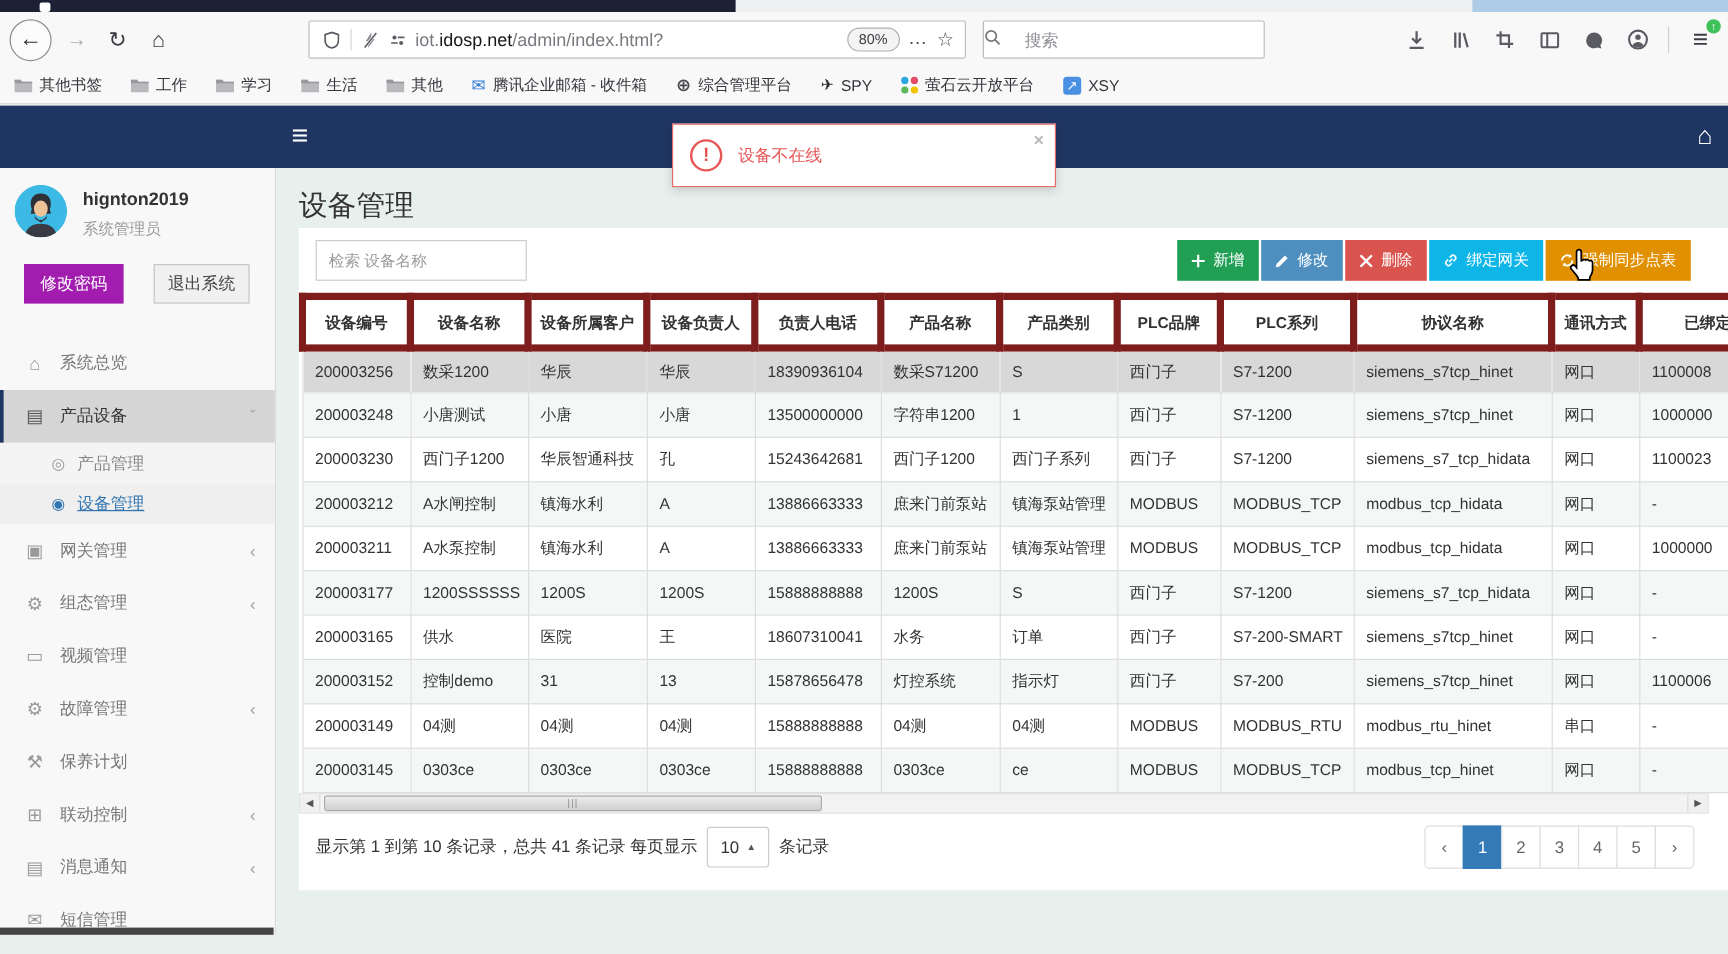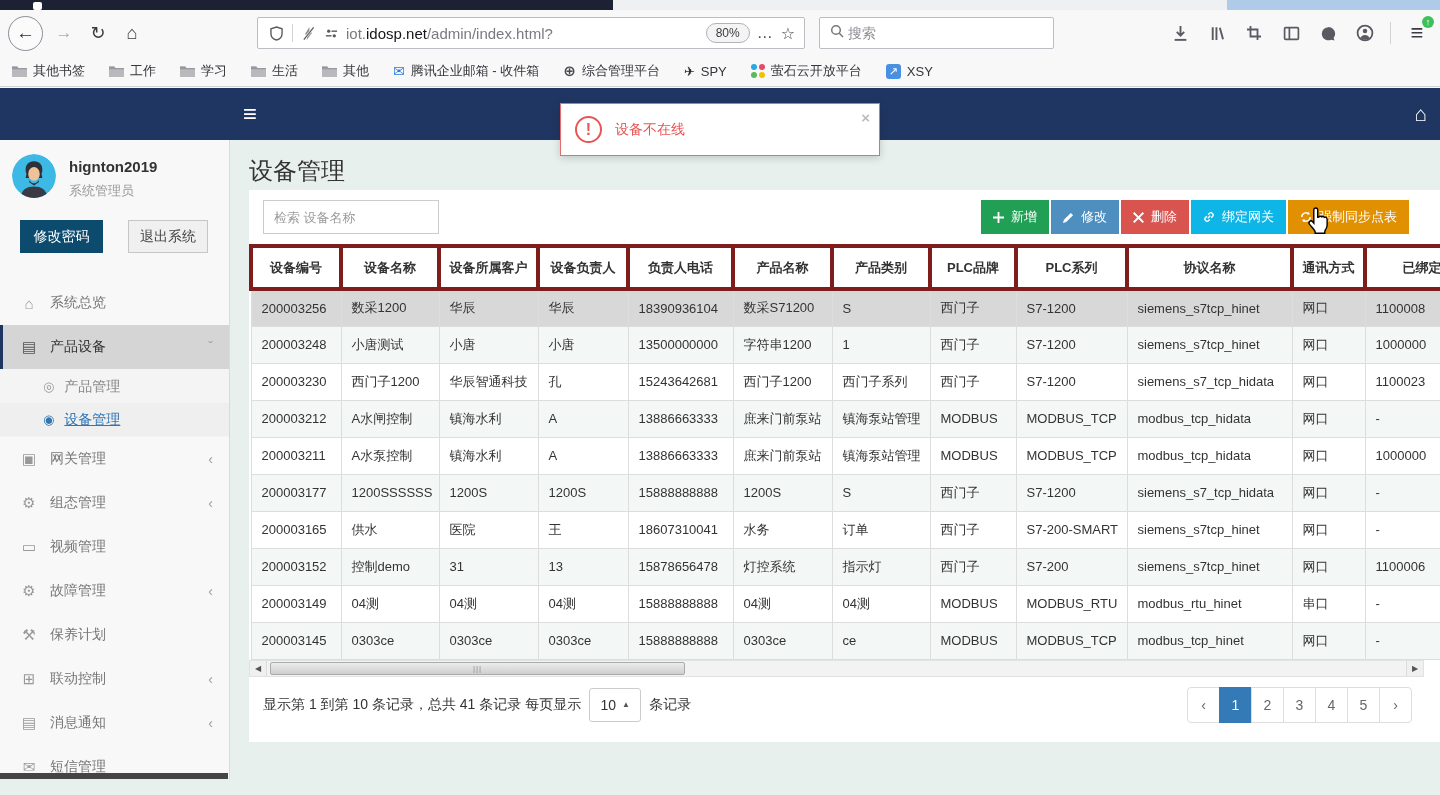--- a/index.html
+++ b/index.html
@@ -27,21 +27,21 @@
   .urlbar { margin-left:110px; width:548px; height:32px; background:#fff; border:1px solid #bcbcc3; border-radius:2px;
     display:flex; align-items:center; padding:0 9px; gap:7px; }
   .u-divider { width:1px; height:18px; background:#d4d4d8; }
   .urltext { font-size:15px; white-space:nowrap; overflow:hidden; flex:1; }
   .urltext .dim { color:#7a7a80; }
   .urltext .dom { color:#15151a; }
   .zoom-pill { border:1px solid #b1b1b8; border-radius:10px; padding:2px 9px; font-size:12px; color:#3a3a40; background:#f4f4f5; }
   .u-dots { font-size:16px; color:#4a4a52; letter-spacing:1px; }
   .u-star { font-size:16px; color:#4a4a52; }
   .searchbar { margin-left:14px; width:235px; height:32px; background:#fff; border:1px solid #bcbcc3; border-radius:2px;
-    display:flex; align-items:center; gap:4px; padding:0 10px; }
+    display:flex; align-items:center; gap:20px; padding:0 0; }
   .searchbar input { border:none; outline:none; width:160px; font-size:14px; color:#444; background:transparent;
     font-family:"Liberation Sans","DejaVu Sans",sans-serif; }
   .searchbar input::placeholder { color:#8f8f96; }
   .chrome-right { margin-left:auto; display:flex; align-items:center; gap:9px; }
   .cr-icon { width:28px; height:28px; display:flex; align-items:center; justify-content:center; }
   .cr-div { width:1px; height:22px; background:#d0d0d5; margin:0 2px; }
   .menu-ham { position:relative; width:30px; height:30px; display:flex; align-items:center; justify-content:center;
     font-size:22px; color:#3a3a42; }
   .update-badge { position:absolute; top:-2px; right:-2px; width:12px; height:12px; border-radius:50%;
     background:#3fc15a; color:#fff; font-size:9px; line-height:12px; text-align:center; font-weight:bold; }
@@ -68,21 +68,21 @@
     font-weight:bold; font-size:16px; display:flex; align-items:center; justify-content:center; flex:none; }
   .toast-text { color:#e85555; font-size:14px; }
   .toast-close { position:absolute; right:9px; top:5px; color:#bcbcbc; font-size:15px; font-weight:bold; }
   
   .sidebar { position:absolute; top:140px; left:0; width:230px; bottom:16px; background:#f8f8f8; border-right:1px solid #dadada; }
   .userpanel { padding:14px 12px 0 12px; display:flex; gap:13px; }
   .avatar { width:44px; height:44px; border-radius:50%; overflow:hidden; flex:none; }
   .uname { font-size:15px; font-weight:bold; color:#333; margin-top:4px; }
   .urole { font-size:13px; color:#999; margin-top:7px; }
   .sidebtns { display:flex; gap:25px; margin:20px 12px 0 20px; }
-  .btn-pass { width:83px; height:33px; background:#0c4a6e; color:#fff; border:none; font-size:14px;
+  .btn-pass { width:83px; height:33px; background:#a21caf; color:#fff; border:none; font-size:14px;
     font-family:inherit; }
   .btn-exit { width:80px; height:33px; background:#f0f0f0; color:#444; border:1px solid #c6c6c6; font-size:14px;
     font-family:inherit; }
   .menu { margin-top:28px; font-size:14px; color:#777; }
   .menu-item { height:44px; display:flex; align-items:center; padding:0 16px 0 17px; gap:12px; border-left:3px solid transparent; }
   .menu-item .mi { width:18px; text-align:center; color:#999; font-size:15px; flex:none; }
   .menu-item .chev { margin-left:auto; color:#9d9d9d; font-size:14px; }
   .menu-item.active { background:#d5d5d5; border-left:3px solid #203662; color:#333; }
   .menu-item.active .mi { color:#555; }
   .submenu { background:#f4f4f4; padding:1px 0; }
@@ -98,21 +98,21 @@
   .panel { position:absolute; top:50px; left:18px; right:0; height:552px; background:#fff; overflow:hidden; }
   .panel-toolbar { height:54px; display:flex; align-items:center; padding:0 31px 0 14px; }
   .search-device { width:176px; height:34px; border:1px solid #ccc; padding:0 10px; font-size:13px; color:#333;
     outline:none; font-family:inherit; }
   .search-device::placeholder { color:#9b9b9b; }
   .tb-buttons { margin-left:auto; display:flex; gap:2px; }
   .tbtn { height:34px; padding:0 12px; color:#fff; font-size:13px; display:flex; align-items:center; gap:7px;
     border:none; font-family:inherit; white-space:nowrap; }
   
   table { border-collapse:collapse; table-layout:fixed; width:1254px; background:#fff; }
-  th { height:43px; font-size:13px; font-weight:bold; text-align:center; border:4px solid #7f1d1d; color:#333;
+  th { height:43px; font-size:13px; font-weight:bold; text-align:center; border:6px solid #7f1d1d; color:#333;
     padding:0 4px; overflow:hidden; white-space:nowrap; }
   td { height:37px; font-size:13px; border:1px solid #ddd; padding:0 10px; color:#333; overflow:hidden; white-space:nowrap; }
   tbody tr:nth-child(even) { background:#f3f8f6; }
   tbody tr.selected { background:#d8d8d8; }
   
   .hscroll { margin-top:0; height:17px; margin-right:16px; position:relative; background:#f3f3f3; border:1px solid #e2e2e2; }
   .hs-btn { position:absolute; top:0; width:17px; height:15px; background:#f0f0f0; border-right:1px solid #dcdcdc;
     color:#555; font-size:8px; display:flex; align-items:center; justify-content:center; }
   .hs-btn.right { right:0; border-right:none; border-left:1px solid #dcdcdc; }
   .hs-thumb { position:absolute; left:20px; top:1px; width:415px; height:13px;

